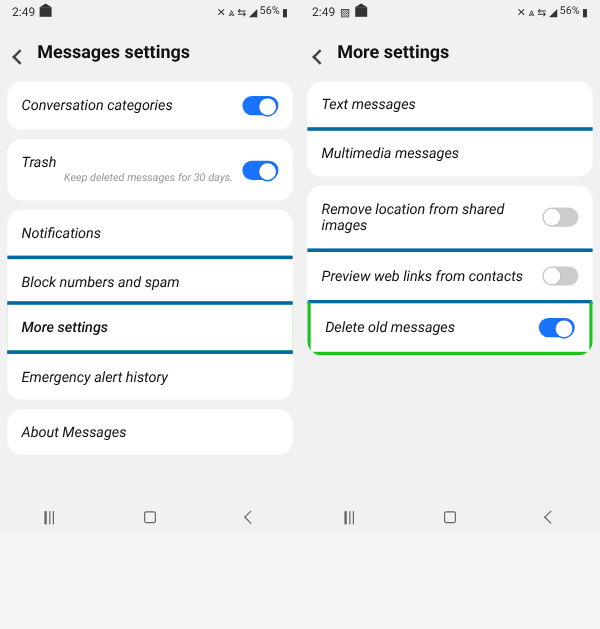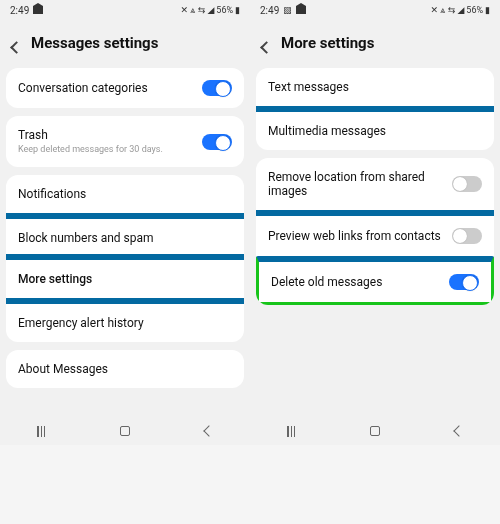--- a/index.html
+++ b/index.html
@@ -48,39 +48,41 @@
   .title {
     font-size: 15px;
     font-weight: 700;
     color: #111;
   }
   .card {
     background: #fff;
     border-radius: 12px;
     margin: 4px 6px;
     overflow: hidden;
+    font-style: italic;
   }
   .row {
     padding: 12px 12px;
     display: flex;
     justify-content: space-between;
     align-items: center;
     gap: 8px;
   }
-  .row + .row { border-top: 6px solid #0369a1; }
+  .row + .row { border-top: 3px solid #0369a1; }
   .row-main { flex: 1; min-width: 0;}
   .row-label {
     font-size: 12px;
     color: #111;
   }
   .row-sub {
     font-size: 9px;
     color: #999;
     line-height: 1.25;
     margin-top: 2px;
+    text-align: right;
   }
   .toggle {
     width: 30px; height: 16px;
     border-radius: 10px;
     position: relative;
     flex-shrink: 0;
   }
   .toggle.on { background: #1a73ff; }
   .toggle.off { background: #ccc; }
   .toggle::after{

